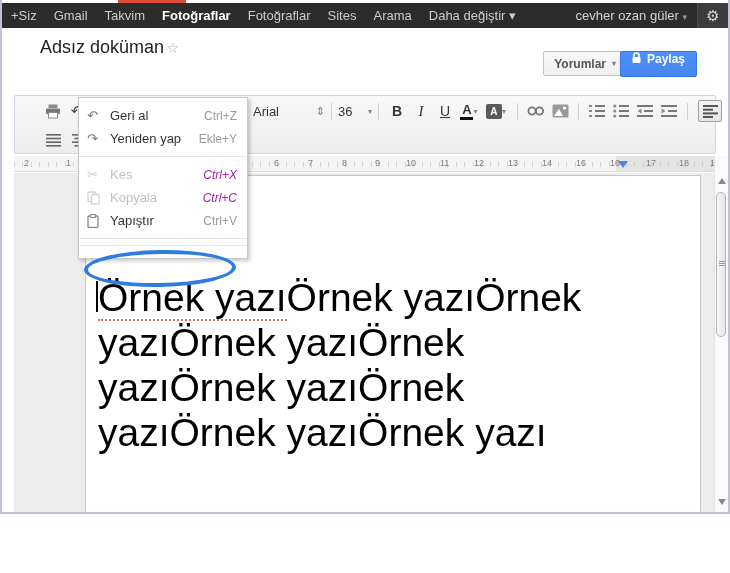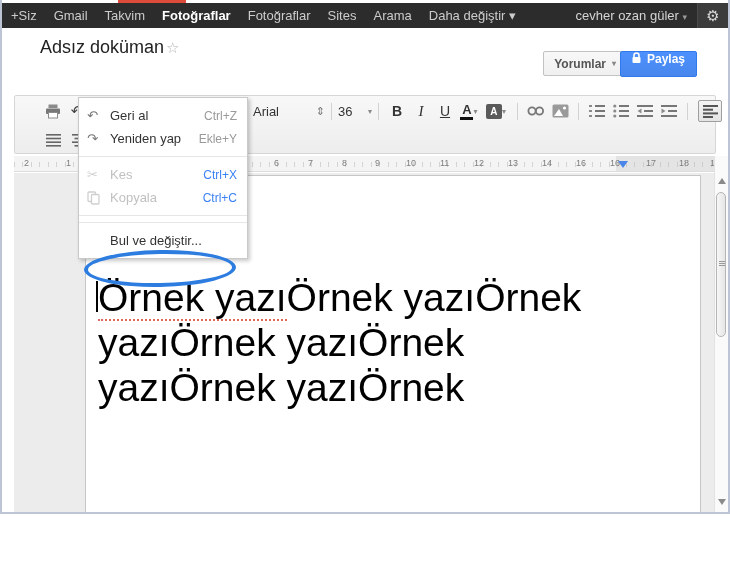--- a/index.html
+++ b/index.html
@@ -81,21 +81,21 @@
   .sb-thumb { position:absolute; left:1px; right:2px; top:36px; height:145px; background:linear-gradient(90deg,#f6f6f6,#e6e6e6); border:1px solid #b5b5b5; border-radius:6px; cursor:pointer; }
   .sb-grip { position:absolute; left:2px; top:68px; width:6px; height:1px; background:#9a9a9a; box-shadow:0 2px 0 #9a9a9a, 0 4px 0 #9a9a9a; }
 
   
   .dropdown { position:absolute; left:78px; top:97px; width:170px; background:#fff; border:1px solid #c9c9c9; box-shadow:2px 2px 4px rgba(0,0,0,0.22); z-index:50; padding:6px 0; }
   .dd-item { height:23px; display:flex; align-items:center; padding:0 10px 0 8px; font-size:13px; color:#333; cursor:pointer; }
   .dd-icon { width:23px; display:flex; align-items:center; font-family:"DejaVu Sans", sans-serif; font-size:13px; color:#777; }
   .dd-label { flex:1; white-space:nowrap; }
   .dd-short { font-size:12px; color:#9a9a9a; }
   .dd-item.disabled { color:#c0c0c0; }
-  .dd-item.disabled .dd-short { color:#3b82f6; }
+  .dd-item.disabled .dd-short { color:#a21caf;font-style:italic; }
   .dd-item.disabled .dd-icon { color:#cfcfcf; }
   .dd-sep { height:1px; background:#e6e6e6; margin:6px 0; }
 
   
   .annotation-ellipse { position:absolute; left:84px; top:250px; width:152px; height:37px; border:4px solid #2d7ce0; border-radius:50%; z-index:60; transform:rotate(-1deg); }
 
   svg.icon { display:block; }
 </style>
 </head>
 <body>
@@ -289,20 +289,21 @@
     <div class="margin-marker"></div>
   </div>
 
   <div class="workspace">
     <div class="page">
       <div class="caret"></div>
       <div class="doc-content">
         <div class="doc-line"><span class="misspelled">Örnek yazı</span><span>Örnek yazıÖrnek</span></div>
         <div class="doc-line">yazıÖrnek yazıÖrnek</div>
         <div class="doc-line">yazıÖrnek yazıÖrnek</div>
+        <div class="doc-line">yazıÖrnek yazıÖrnek yazı</div>
       </div>
     </div>
   </div>
 
   <div class="scrollbar">
     <div class="sb-up"></div>
     <div class="sb-thumb">
       <div class="sb-grip"></div>
     </div>
     <div class="sb-down"></div>
@@ -328,24 +329,29 @@
     <div class="dd-item disabled">
       <span class="dd-icon">
         <svg class="icon" width="13" height="14" viewBox="0 0 13 14">
             <rect x="1" y="1" width="7.5" height="9.5" rx="1" fill="#fff" stroke="#cfcfcf" stroke-width="1.3"></rect>
             <rect x="4.5" y="3.5" width="7.5" height="9.5" rx="1" fill="#fff" stroke="#cfcfcf" stroke-width="1.3"></rect>
           </svg>
       </span>
       <span class="dd-label">Kopyala</span>
       <span class="dd-short">Ctrl+C</span>
     </div>
+    <div class="dd-item">
+      <span class="dd-icon">
+        <svg class="icon" width="12" height="14" viewBox="0 0 12 14">
+            <rect x="1" y="2" width="10" height="11.5" rx="1" fill="#fff" stroke="#8a8a8a" stroke-width="1.3"></rect>
+            <rect x="3.5" y="0.5" width="5" height="3" rx="0.8" fill="#fff" stroke="#8a8a8a" stroke-width="1.2"></rect>
+          </svg>
+      </span>
+      <span class="dd-label">Yapıştır</span>
+      <span class="dd-short">Ctrl+V</span>
+    </div>
     <div class="dd-sep"></div>
     <div class="dd-sep"></div>
-    <div class="dd-item">
-      <span class="dd-icon"></span>
-      <span class="dd-label">Bul ve değiştir...</span>
-      <span class="dd-short"></span>
-    </div>
   </div>
 
   <div class="annotation-ellipse"></div>
 
 </div>
 
 </body></html>

